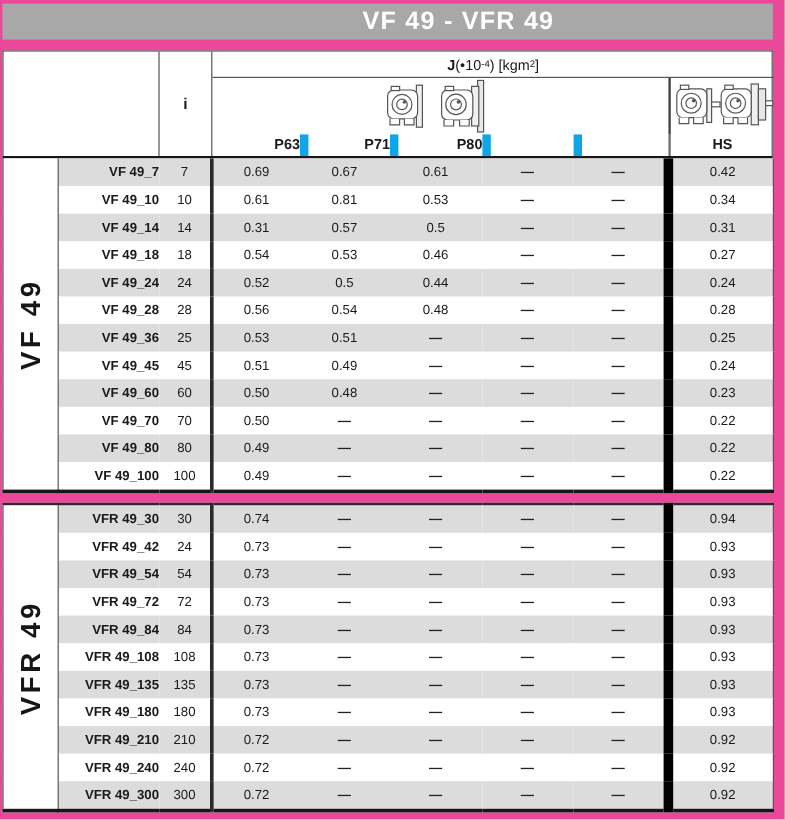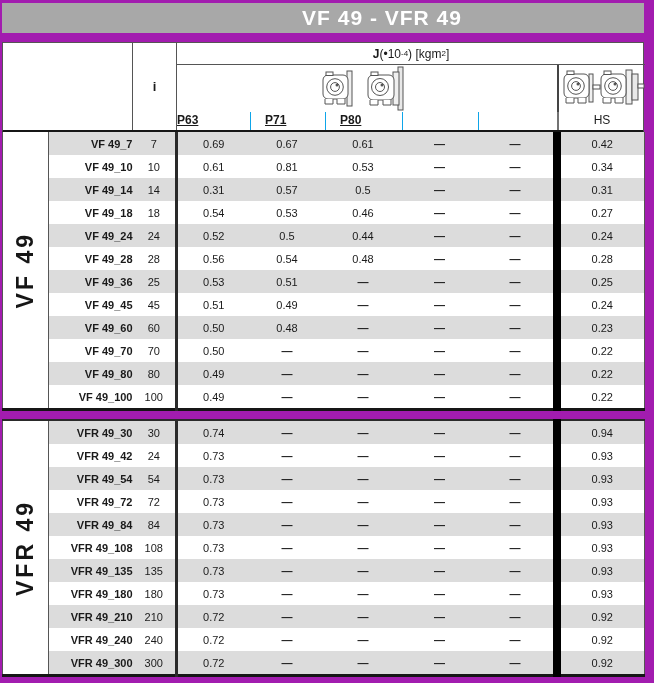--- a/index.html
+++ b/index.html
@@ -1,16 +1,16 @@
 <!DOCTYPE html>
 <html><head>
 <meta charset="utf-8">
 <style>
   html,body{margin:0;padding:0;background:#fff;}
-  .page{position:relative;width:654px;height:683px;background:#a21caf;
+  .page{position:relative;width:654px;height:683px;background:#ec4899;
         font-family:"Liberation Sans",sans-serif;color:#1a1a1a;overflow:hidden;}
 
   
   .title-bar{position:absolute;left:2px;top:3px;width:642px;height:30px;
              background:#a8a8a8;color:#ffffff;font-size:21px;font-weight:bold;
              line-height:30px;text-align:center;letter-spacing:1px;
              padding-left:118px;box-sizing:border-box;}
 
   
   .hdr{position:absolute;left:2px;top:42px;width:642px;box-sizing:border-box;
@@ -20,25 +20,25 @@
   .h-empty{grid-area:1/1/4/2;border-right:1px solid #555;}
   .h-i{grid-area:1/2/4/3;border-right:1px solid #555;display:flex;
        align-items:center;justify-content:center;font-weight:bold;font-size:13px;}
   .h-j{grid-area:1/3/2/5;border-bottom:1px solid #555;display:flex;
        align-items:center;justify-content:center;font-size:12px;}
   .h-j b{font-weight:bold;}
   .h-j sup{font-size:8px;vertical-align:3px;line-height:0;}
   .h-iconsA{grid-area:2/3/3/4;position:relative;}
   .h-iconsHS{grid-area:2/4/3/5;border-left:2px solid #444;position:relative;}
   .h-labelsA{grid-area:3/3/4/4;display:flex;}
-  .h-labelsA span{display:block;text-align:left;font-weight:bold;font-size:12px;
-                  line-height:17px;box-sizing:border-box;text-decoration:underline;}
-  .h-labelsA span + span{border-left:1px solid #0ea5e9;padding-left:14px;}
+  .h-labelsA span{display:block;text-align:right;font-weight:bold;font-size:12px;
+                  line-height:17px;box-sizing:border-box;}
+  .h-labelsA span + span{border-left:7px solid #0ea5e9;padding-left:14px;}
   .h-labelHS{grid-area:3/4/4/5;border-left:2px solid #737373;text-align:center;
-             font-weight:normal;font-size:12px;line-height:16px;}
+             font-weight:bold;font-size:12px;line-height:16px;}
   .icon{position:absolute;}
 
   
   table.data{position:absolute;left:2px;width:642px;border-collapse:collapse;
              table-layout:fixed;background:#fff;}
   table.vf {top:132px;border-left:1px solid #555;border-right:1px solid #555;
             border-bottom:3px solid #161616;}
   table.vfr{top:419px;border-left:1px solid #555;border-right:1px solid #555;
             border-top:2px solid #2a2a2a;border-bottom:3px solid #161616;}
   table.data td{height:23px;padding:0;font-size:11px;vertical-align:middle;}

